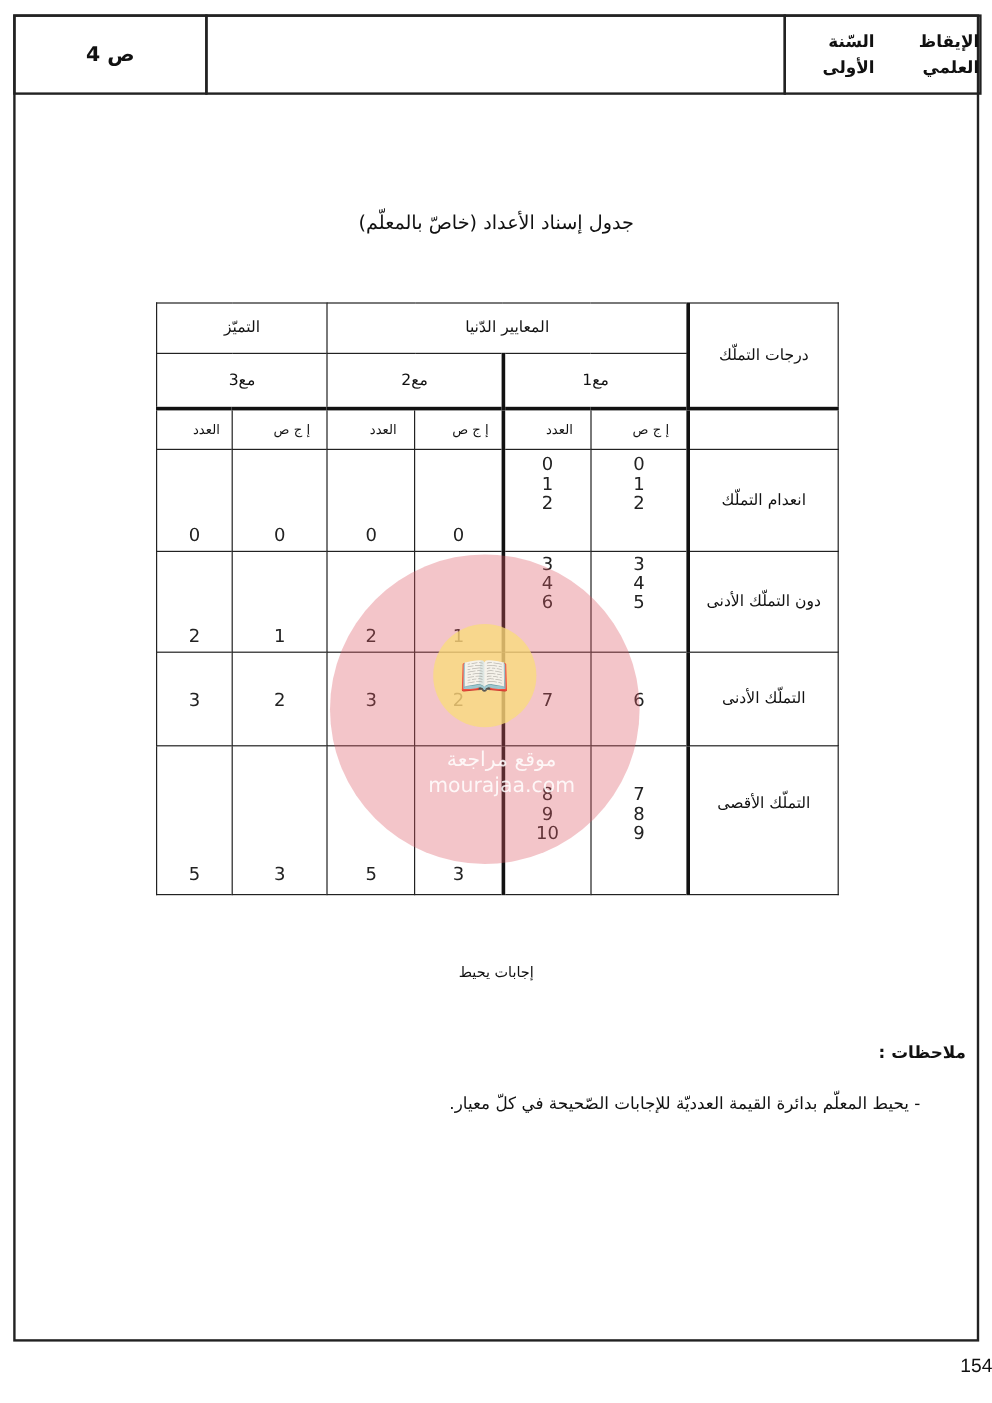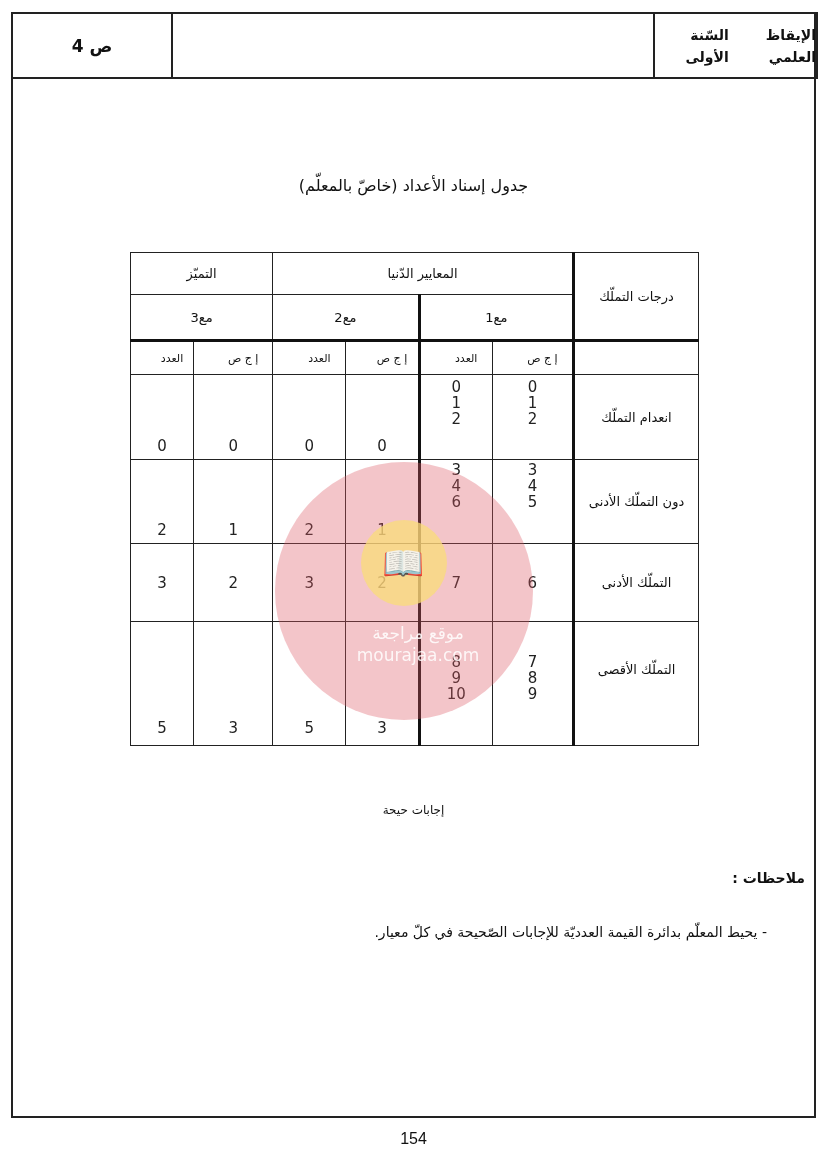--- a/index.html
+++ b/index.html
@@ -27,22 +27,22 @@
   .small { font-size: 11px; }
   .watermark { position: absolute; left: 275px; top: 462px; width: 258px; height: 258px;
                border-radius: 50%; background: rgba(220, 90, 100, 0.35); pointer-events: none; }
   .wm-inner { position: absolute; left: 86px; top: 58px; width: 86px; height: 86px; border-radius: 50%;
               background: rgba(250, 220, 120, 0.75); display: flex; align-items: center; justify-content: center;
               font-size: 34px; color: rgba(230,150,90,0.9); }
   .wm-text { position: absolute; left: 14px; width: 258px; top: 160px; text-align: center; color: rgba(255,255,255,0.85);
              font-size: 17px; line-height: 22px; }
   .answer { position: absolute; left: 0; width: 827px; top: 803px; text-align: center; font-size: 12px; direction: rtl; }
   .notes-h { position: absolute; right: 22px; top: 870px; font-size: 14px; font-weight: bold; direction: rtl; }
-  .notes-b { position: absolute; right: 60px; top: 912px; font-size: 14px; direction: rtl; margin-top: 12px; }
-  .pgnum { position: absolute; left: 0; width: 827px; top: 1130px; text-align: center; font-size: 16px;
+  .notes-b { position: absolute; right: 60px; top: 912px; font-size: 14px; direction: rtl; }
+  .pgnum { position: absolute; left: 0; width: 827px; top: 1130px; text-align: right; font-size: 16px;
            font-family: "Liberation Sans", sans-serif; }
 </style>
 </head>
 <body>
 
 <div class="frame"></div>
 
 <div class="hdr">
   <div class="page">
       <span>ص 4</span>
@@ -168,18 +168,18 @@
   </table>
 
 <div class="watermark">
   <div class="wm-inner">📖</div>
   <div class="wm-text">
     <div>موقع مراجعة</div>
     <div>mourajaa.com</div>
   </div>
 </div>
 
-<div class="answer">إجابات حيحة</div>
+<div class="answer">إجابات يحيط</div>
 
 <div class="notes-h">ملاحظات :</div>
 <div class="notes-b">- يحيط المعلّم بدائرة القيمة العدديّة للإجابات الصّحيحة في كلّ معيار.</div>
 
 <div class="pgnum">154</div>
 
 </body></html>

